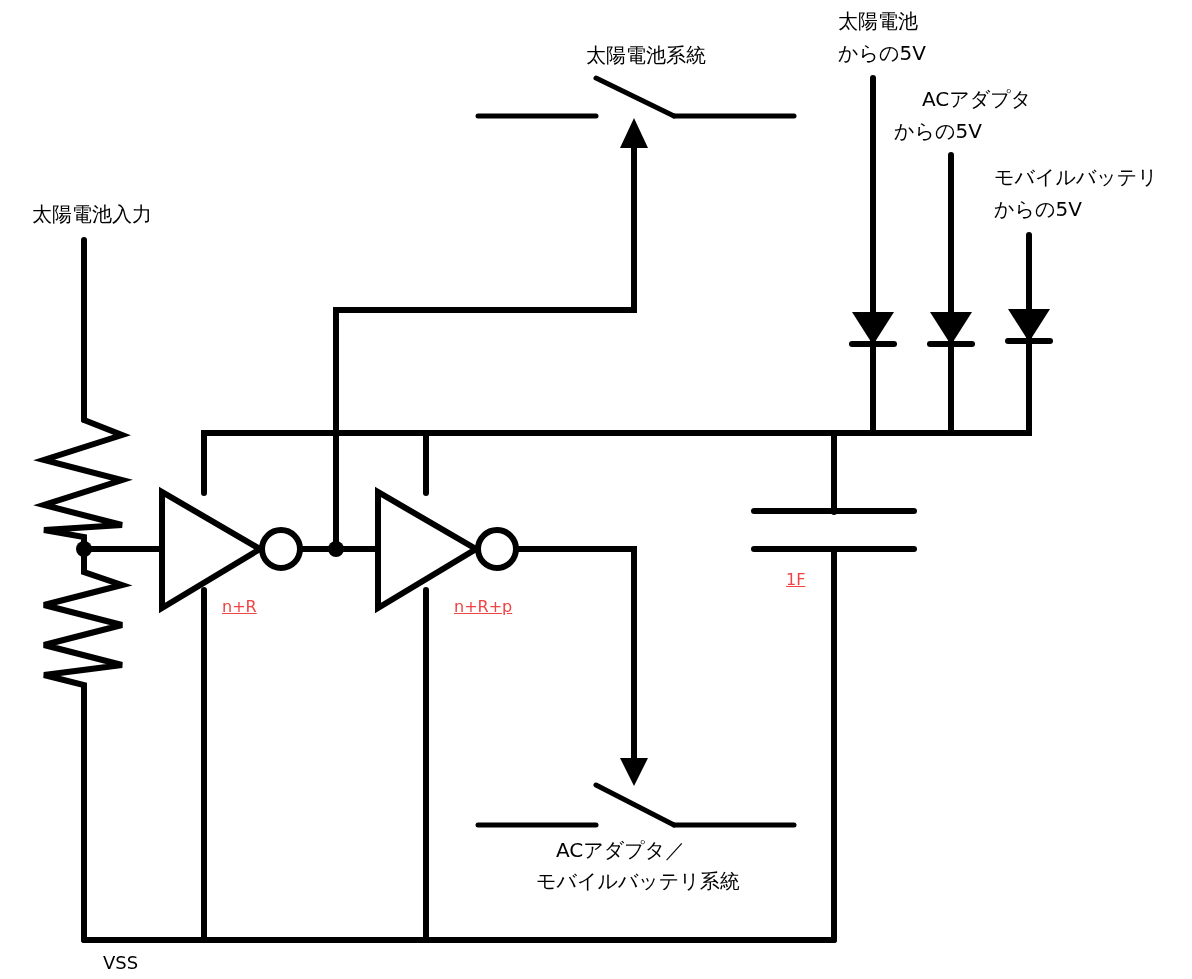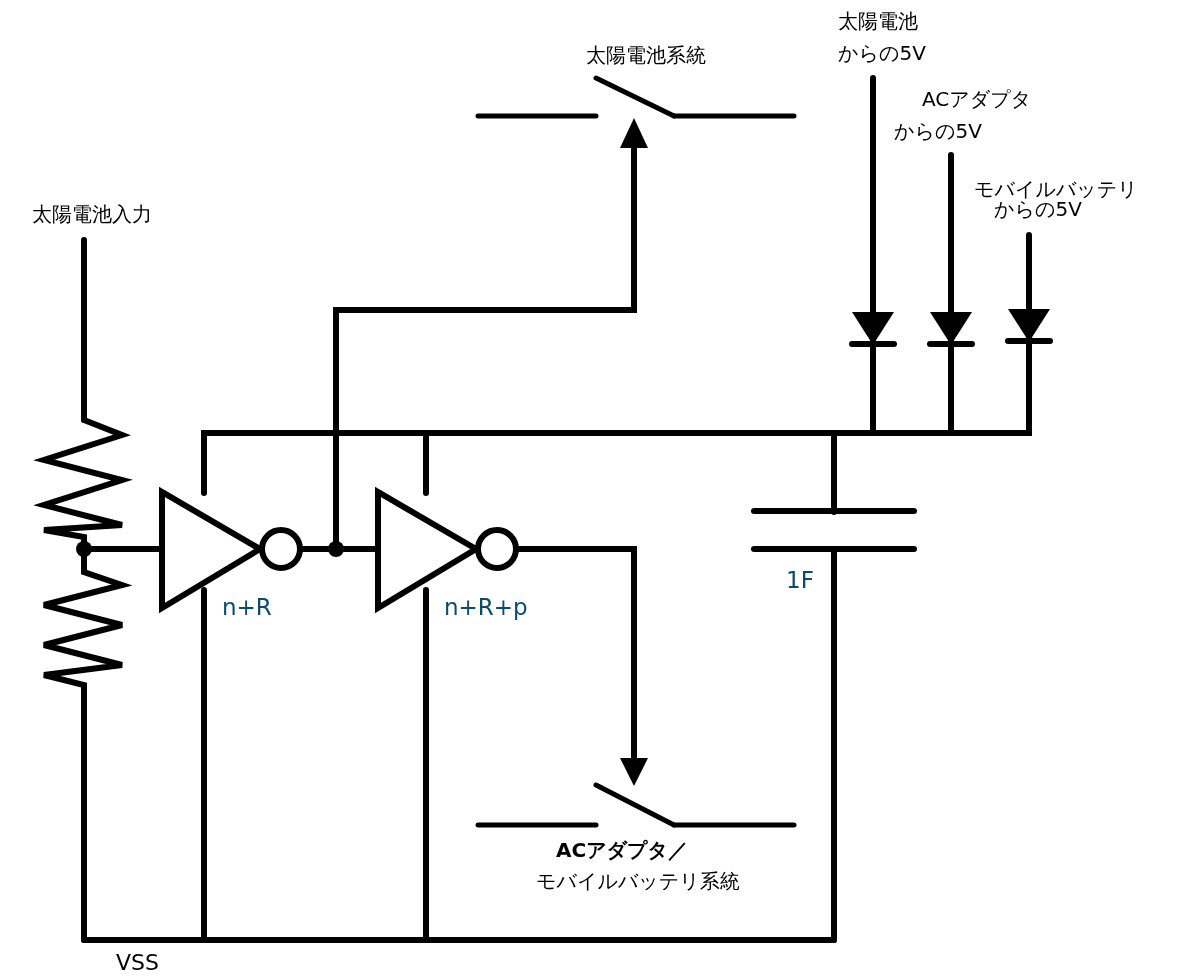--- a/index.html
+++ b/index.html
@@ -2,21 +2,21 @@
 <html><head>
   <meta charset="utf-8">
   <style>
     html, body { margin: 0; padding: 0; background: #ffffff; }
     body { width: 1192px; height: 979px; position: relative; overflow: hidden; }
     svg { position: absolute; left: 0; top: 0; }
     .wire { stroke: #000; stroke-width: 6; fill: none; stroke-linecap: round; stroke-linejoin: miter; }
     .thin { stroke: #000; stroke-width: 5; fill: none; stroke-linecap: round; }
     .gate { stroke: #000; stroke-width: 6; fill: #fff; stroke-linejoin: miter; }
     .lbl { position: absolute; font-family: "DejaVu Sans", sans-serif; font-size: 20px; color: #000; line-height: 30px; white-space: nowrap; }
-    .blue { color: #0c4a6e; font-size: 23px; font-family: "DejaVu Sans", sans-serif; }
+    .blue { color: #ef4444; font-size: 16px; font-family: "DejaVu Sans", sans-serif; text-decoration: underline; }
   </style>
 </head>
 <body>
 
 <svg width="1192" height="979" viewBox="0 0 1192 979">
 
   <polyline class="wire" points="84,240 84,420"></polyline>
   <polyline class="wire" points="84,420 122,435 44,460 122,480 44,505 122,525 44,530 84,537 84,548"></polyline>
   <polyline class="wire" points="84,548 84,572 122,585 44,605 122,625 44,645 122,665 44,675 84,685 84,940"></polyline>
   <circle cx="84" cy="549" r="8" fill="#000"></circle>
@@ -70,23 +70,23 @@
 
 <div class="lbl" style="left:0px;top:199px;padding-left:32px;">太陽電池入力</div>
 <div class="lbl" style="left:586px;top:40px;">太陽電池系統</div>
 
 <div class="lbl" style="left:838px;top:6px;">太陽電池</div>
 <div class="lbl" style="left:838px;top:38px;">からの5V</div>
 
 <div class="lbl" style="left:922px;top:84px;">ACアダプタ</div>
 <div class="lbl" style="left:894px;top:116px;">からの5V</div>
 
-<div class="lbl" style="left:974px;top:162px;margin-top:12px;">モバイルバッテリ</div>
+<div class="lbl" style="left:994px;top:162px;">モバイルバッテリ</div>
 <div class="lbl" style="left:994px;top:194px;">からの5V</div>
 
-<div class="lbl" style="left:556px;top:835px;font-weight:bold;">ACアダプタ／</div>
+<div class="lbl" style="left:556px;top:835px;">ACアダプタ／</div>
 <div class="lbl" style="left:536px;top:866px;">モバイルバッテリ系統</div>
 
-<div class="lbl" style="left:103px;top:948px;font-size:22px;margin-left:13px;">VSS</div>
+<div class="lbl" style="left:103px;top:948px;font-size:18px;">VSS</div>
 
 <div class="lbl blue" style="left:222px;top:592px;text-align:center;">n+R</div>
-<div class="lbl blue" style="left:444px;top:592px;">n+R+p</div>
+<div class="lbl blue" style="left:454px;top:592px;">n+R+p</div>
 <div class="lbl blue" style="left:786px;top:565px;">1F</div>
 
 </body></html>

